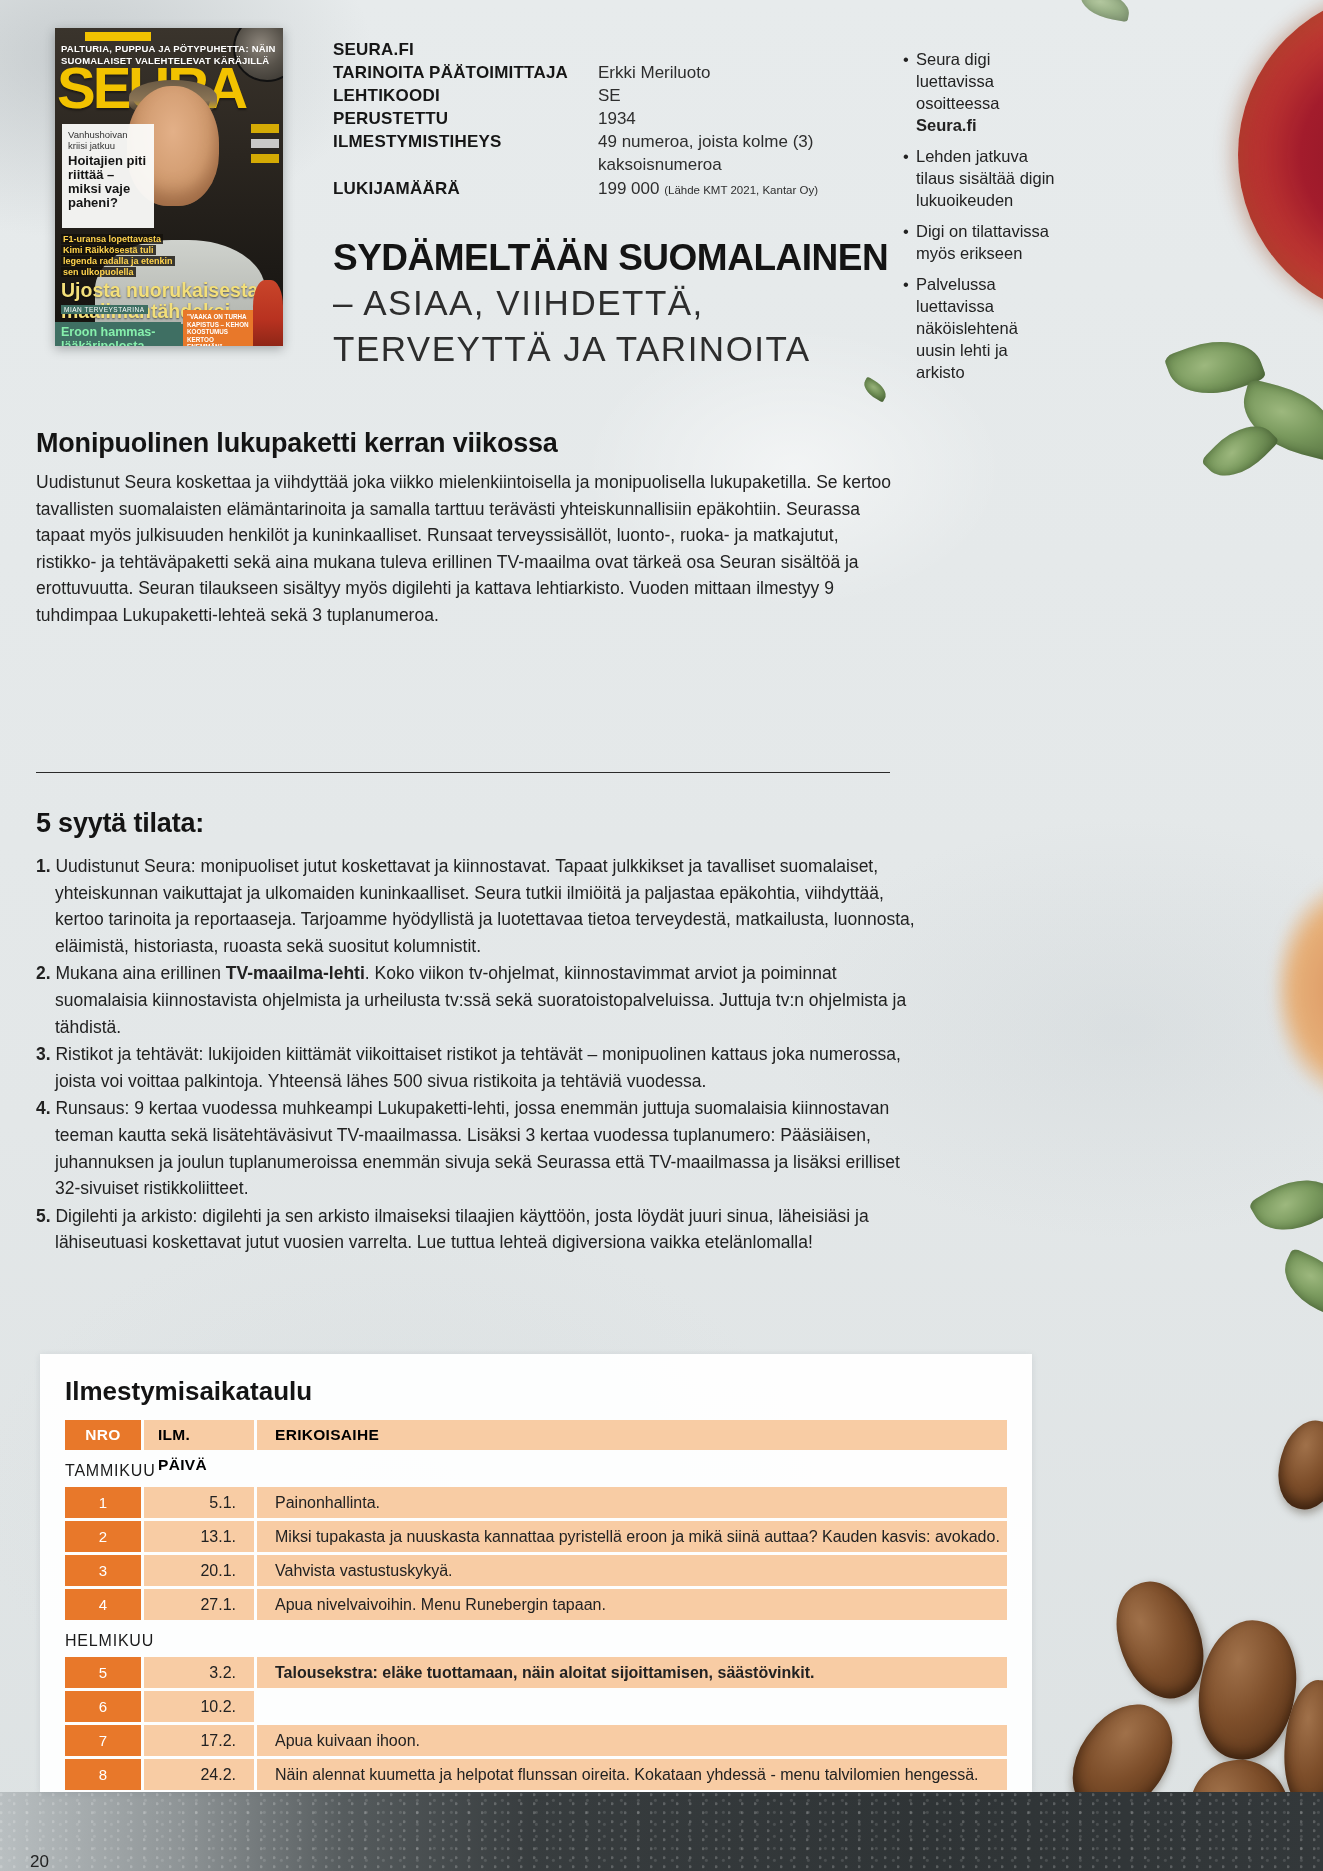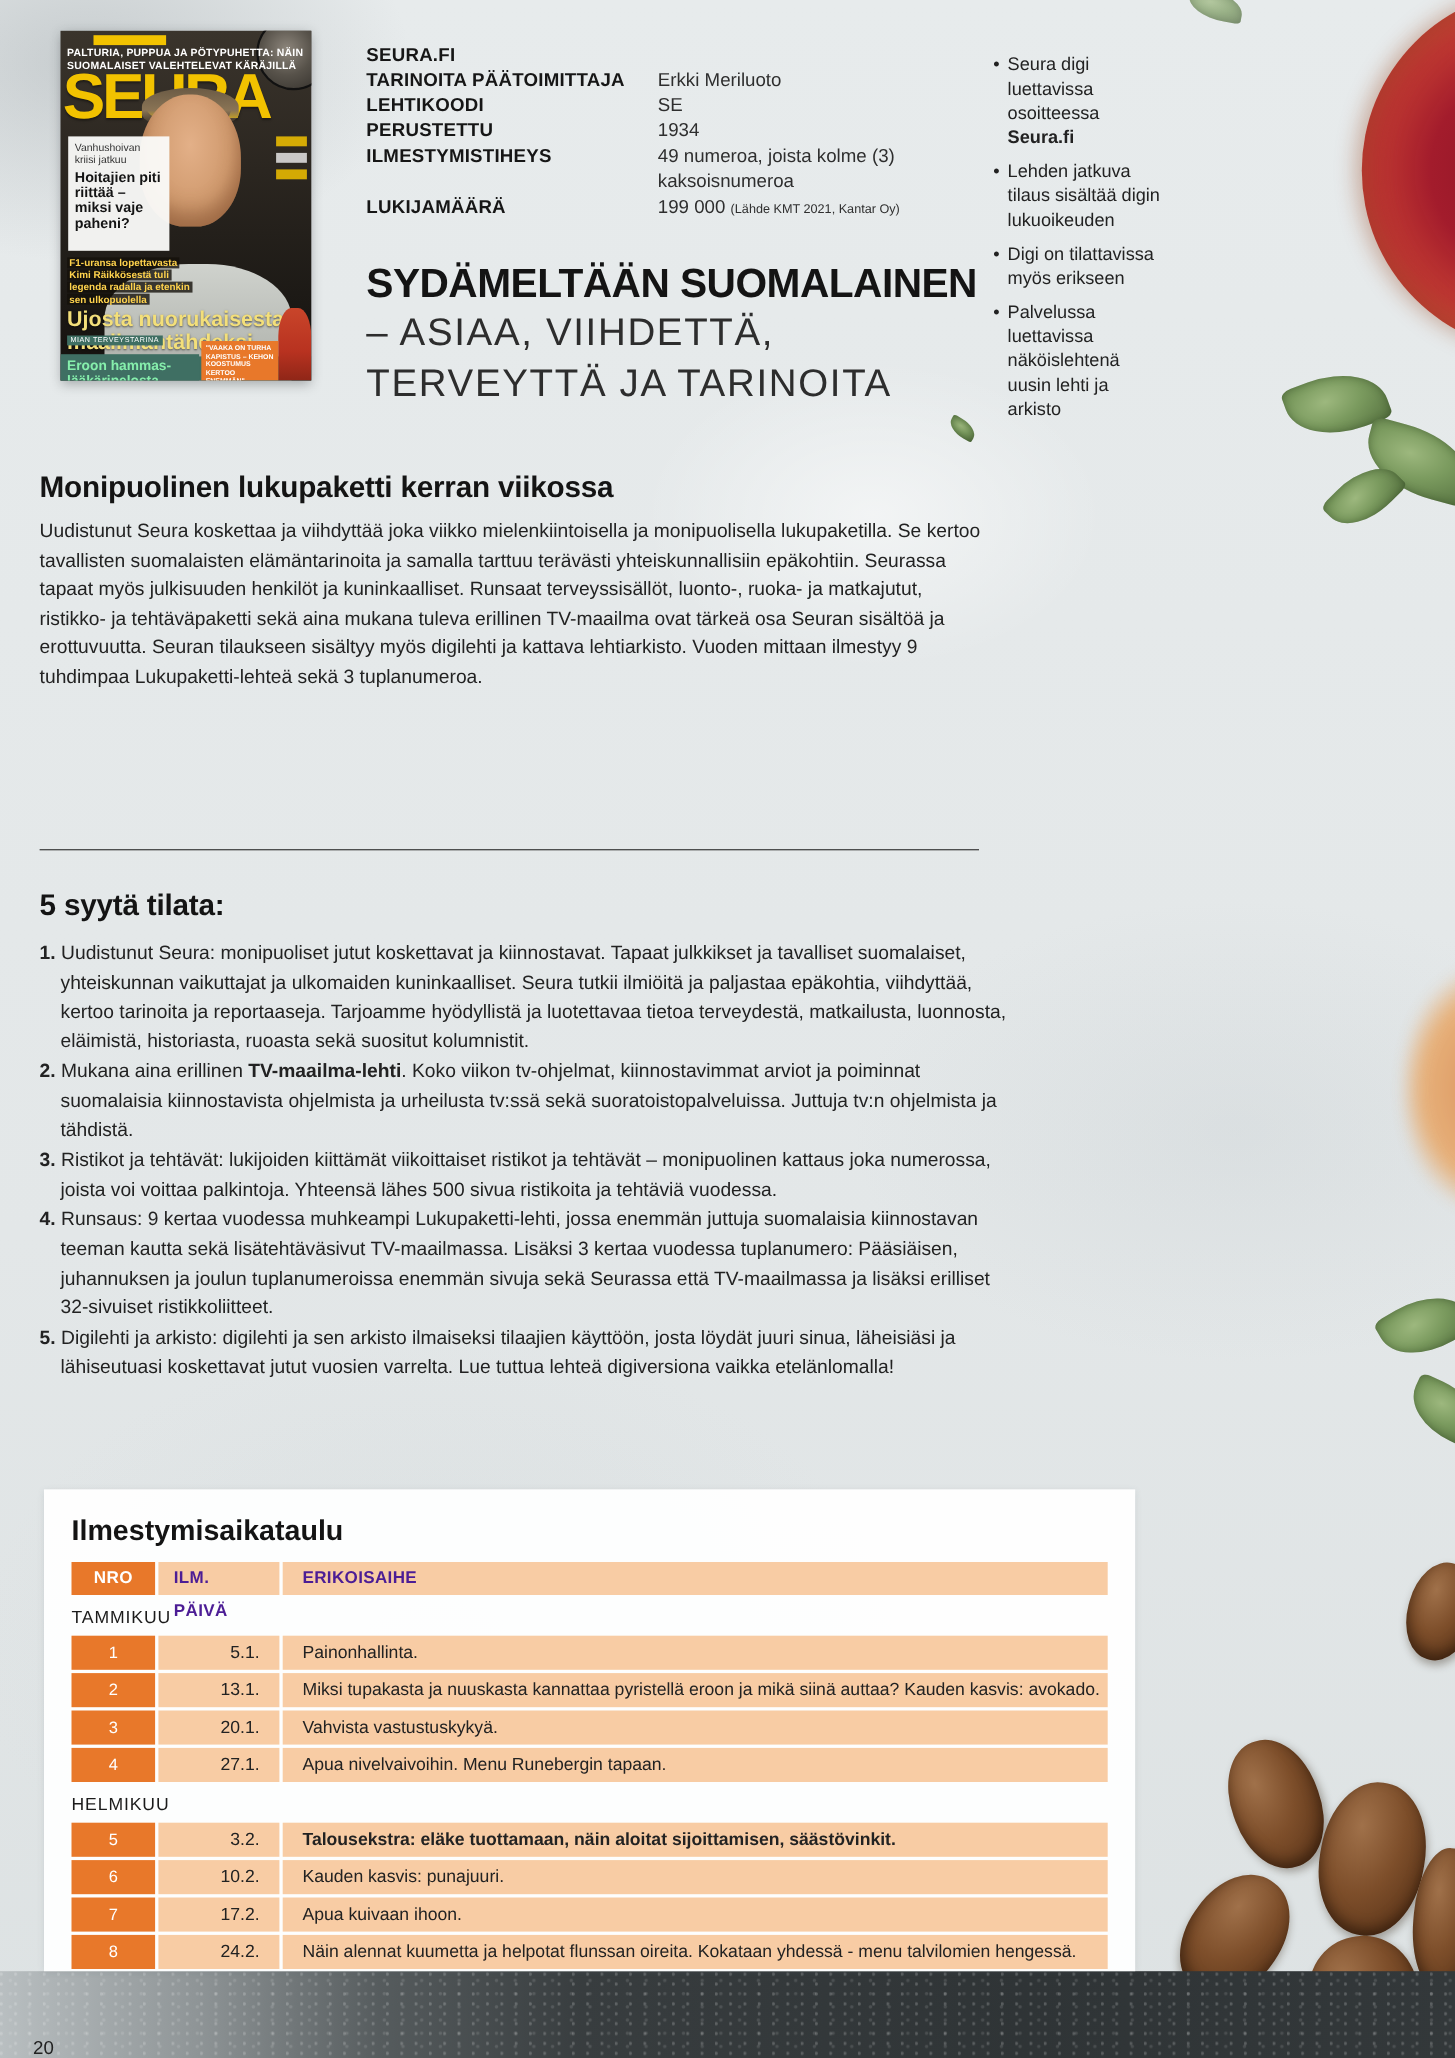--- a/index.html
+++ b/index.html
@@ -109,21 +109,21 @@
   .reasons .bold{font-weight:800;}
   
   .panel{left:40px;top:1354px;width:992px;height:438px;background:rgba(255,255,255,.94);box-shadow:0 1px 6px rgba(90,100,105,.15);}
   .panel .title{position:absolute;left:25px;top:22px;font-size:26px;font-weight:800;color:#141414;}
   .sched{position:absolute;left:25px;top:66px;width:942px;}
   .trow{display:flex;margin-bottom:3px;}
   .cell{box-sizing:border-box;}
   .c-nro{width:76px;background:#e8782a;color:#fff;text-align:center;}
   .c-date{width:110px;background:#f8cca4;text-align:right;padding-right:18px;margin-left:3px;}
   .c-topic{flex:1;background:#f8cca4;padding-left:18px;margin-left:3px;}
-  .thead .cell{height:30px;line-height:30px;font-size:15.5px;font-weight:bold;letter-spacing:.3px;color:#4c1d95;}
+  .thead .cell{height:30px;line-height:30px;font-size:15.5px;font-weight:bold;letter-spacing:.3px;color:#000000;}
   .thead .c-nro{color:#fff;}
   .thead .c-date{text-align:left;padding-left:14px;}
   .tbody .cell{height:31px;line-height:31px;font-size:16px;color:#222;}
   .tbody .c-nro{color:#fff;font-size:15px;}
   .month{height:34px;line-height:36px;font-size:16px;letter-spacing:.8px;color:#1b1b1b;}
   .topic-bold{font-weight:800;}
   .pagenum{left:30px;top:1812px;font-size:17px;color:#222;margin-top:40px;}
 </style>
 </head>
 <body>
@@ -276,21 +276,20 @@
     <div class="month">HELMIKUU</div>
     <div class="tbody">
       <div class="trow">
         <div class="cell c-nro">5</div>
         <div class="cell c-date">3.2.</div>
         <div class="cell c-topic topic-bold">Talousekstra: eläke tuottamaan, näin aloitat sijoittamisen, säästövinkit.</div>
       </div>
       <div class="trow">
         <div class="cell c-nro">6</div>
         <div class="cell c-date">10.2.</div>
-        <div class="cell c-topic">Kauden kasvis: punajuuri.</div>
       </div>
       <div class="trow">
         <div class="cell c-nro">7</div>
         <div class="cell c-date">17.2.</div>
         <div class="cell c-topic">Apua kuivaan ihoon.</div>
       </div>
       <div class="trow">
         <div class="cell c-nro">8</div>
         <div class="cell c-date">24.2.</div>
         <div class="cell c-topic">Näin alennat kuumetta ja helpotat flunssan oireita. Kokataan yhdessä - menu talvilomien hengessä.</div>

